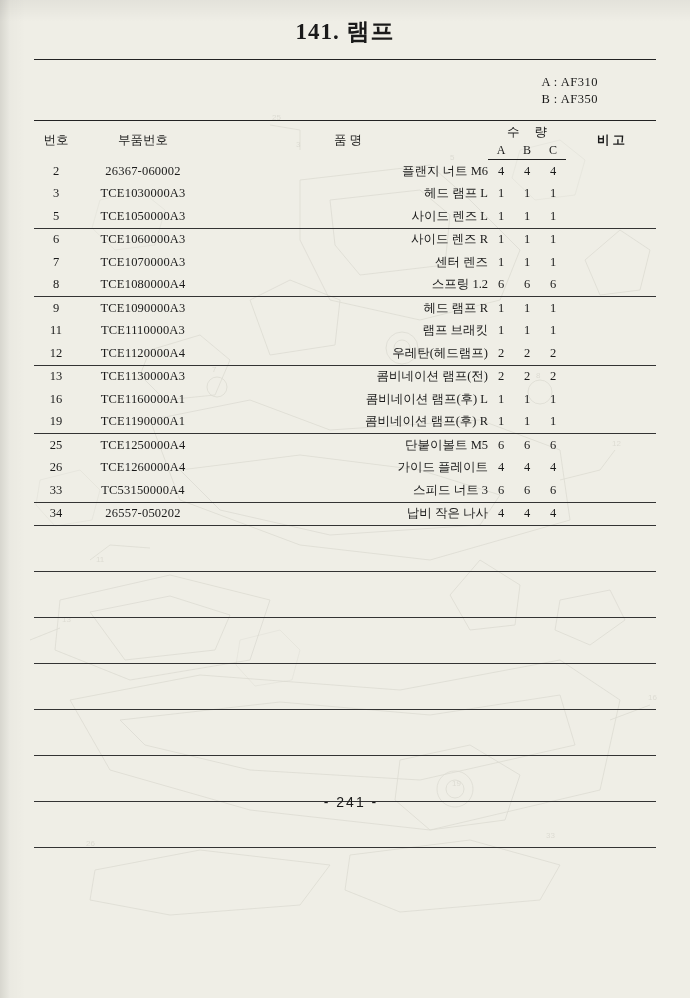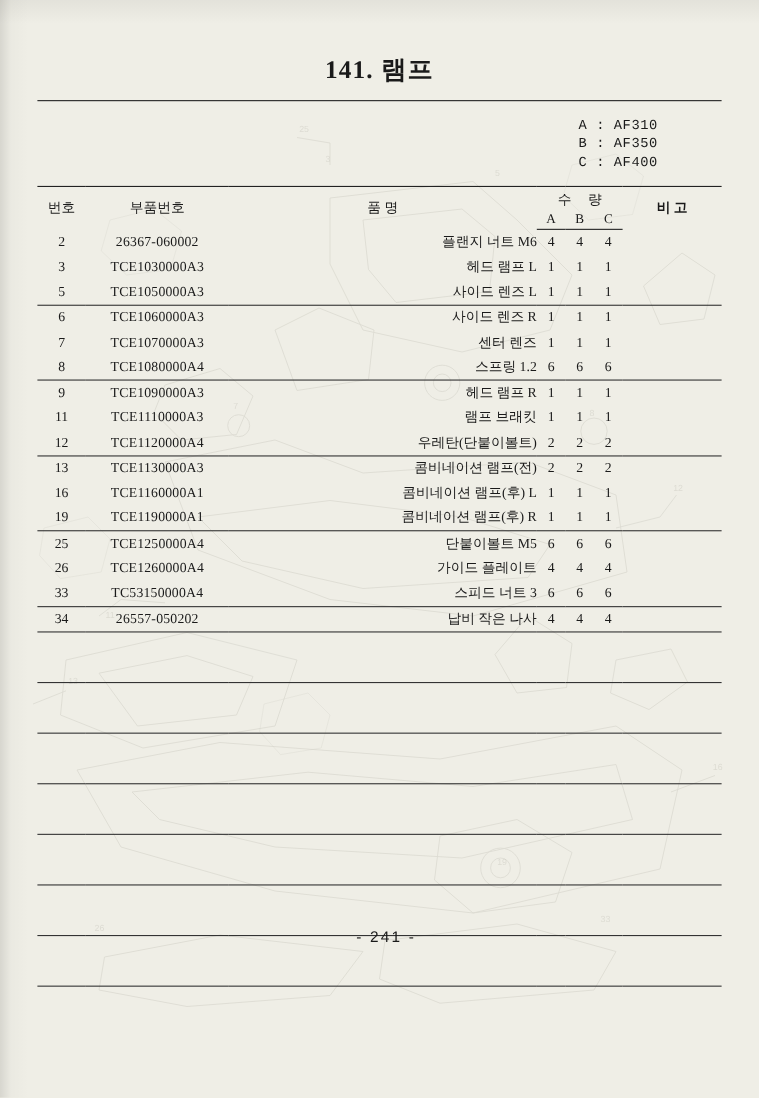--- a/index.html
+++ b/index.html
@@ -36,31 +36,31 @@
     opacity: 0.33;
     z-index: 0;
   }
   .content { position: relative; z-index: 2; }
 
   .title {
     text-align: center;
     font-size: 23px;
     font-weight: bold;
     letter-spacing: 1px;
-    padding-top: 48px;
+    padding-top: 16px;
     padding-bottom: 8px;
   }
   .title-rule {
     border-top: 1.6px solid #222;
     margin: 4px 0 0 0;
   }
   .legend {
     margin-top: 14px;
     text-align: right;
-    font-family: Liberation Mono, monospace;
+    font-family: Liberation Serif, serif;
     font-size: 12.5px;
     line-height: 17px;
     padding-right: 58px;
   }
   .legend div { letter-spacing: 0.5px; }
 
   table.parts {
     width: 100%;
     border-collapse: collapse;
     margin-top: 12px;
@@ -172,21 +172,20 @@
   </svg>
 
   <div class="content">
 
     <div class="title">141. 램프</div>
     <div class="title-rule"></div>
 
     <div class="legend">
       <div>A : AF310</div>
       <div>B : AF350</div>
-      <div>C : AF400</div>
     </div>
 
     <table class="parts">
       <tbody>
         <tr class="thead-rule-top">
           <td colspan="7" style="height:1px;padding:0;"></td>
         </tr>
         <tr class="hdr">
           <td class="num" rowspan="2">번호</td>
           <td class="pn" rowspan="2">부품번호</td>
@@ -269,21 +268,21 @@
             <td class="pn">TCE1110000A3</td>
             <td class="name">램프 브래킷</td>
             <td class="qa">1</td>
             <td class="qb">1</td>
             <td class="qc">1</td>
             <td class="remark"></td>
           </tr>
           <tr class="row group-end">
             <td class="num">12</td>
             <td class="pn">TCE1120000A4</td>
-            <td class="name">우레탄(단붙이볼트)</td>
+            <td class="name">우레탄(헤드램프)</td>
             <td class="qa">2</td>
             <td class="qb">2</td>
             <td class="qc">2</td>
             <td class="remark"></td>
           </tr>
           <tr class="row">
             <td class="num">13</td>
             <td class="pn">TCE1130000A3</td>
             <td class="name">콤비네이션 램프(전)</td>
             <td class="qa">2</td>

